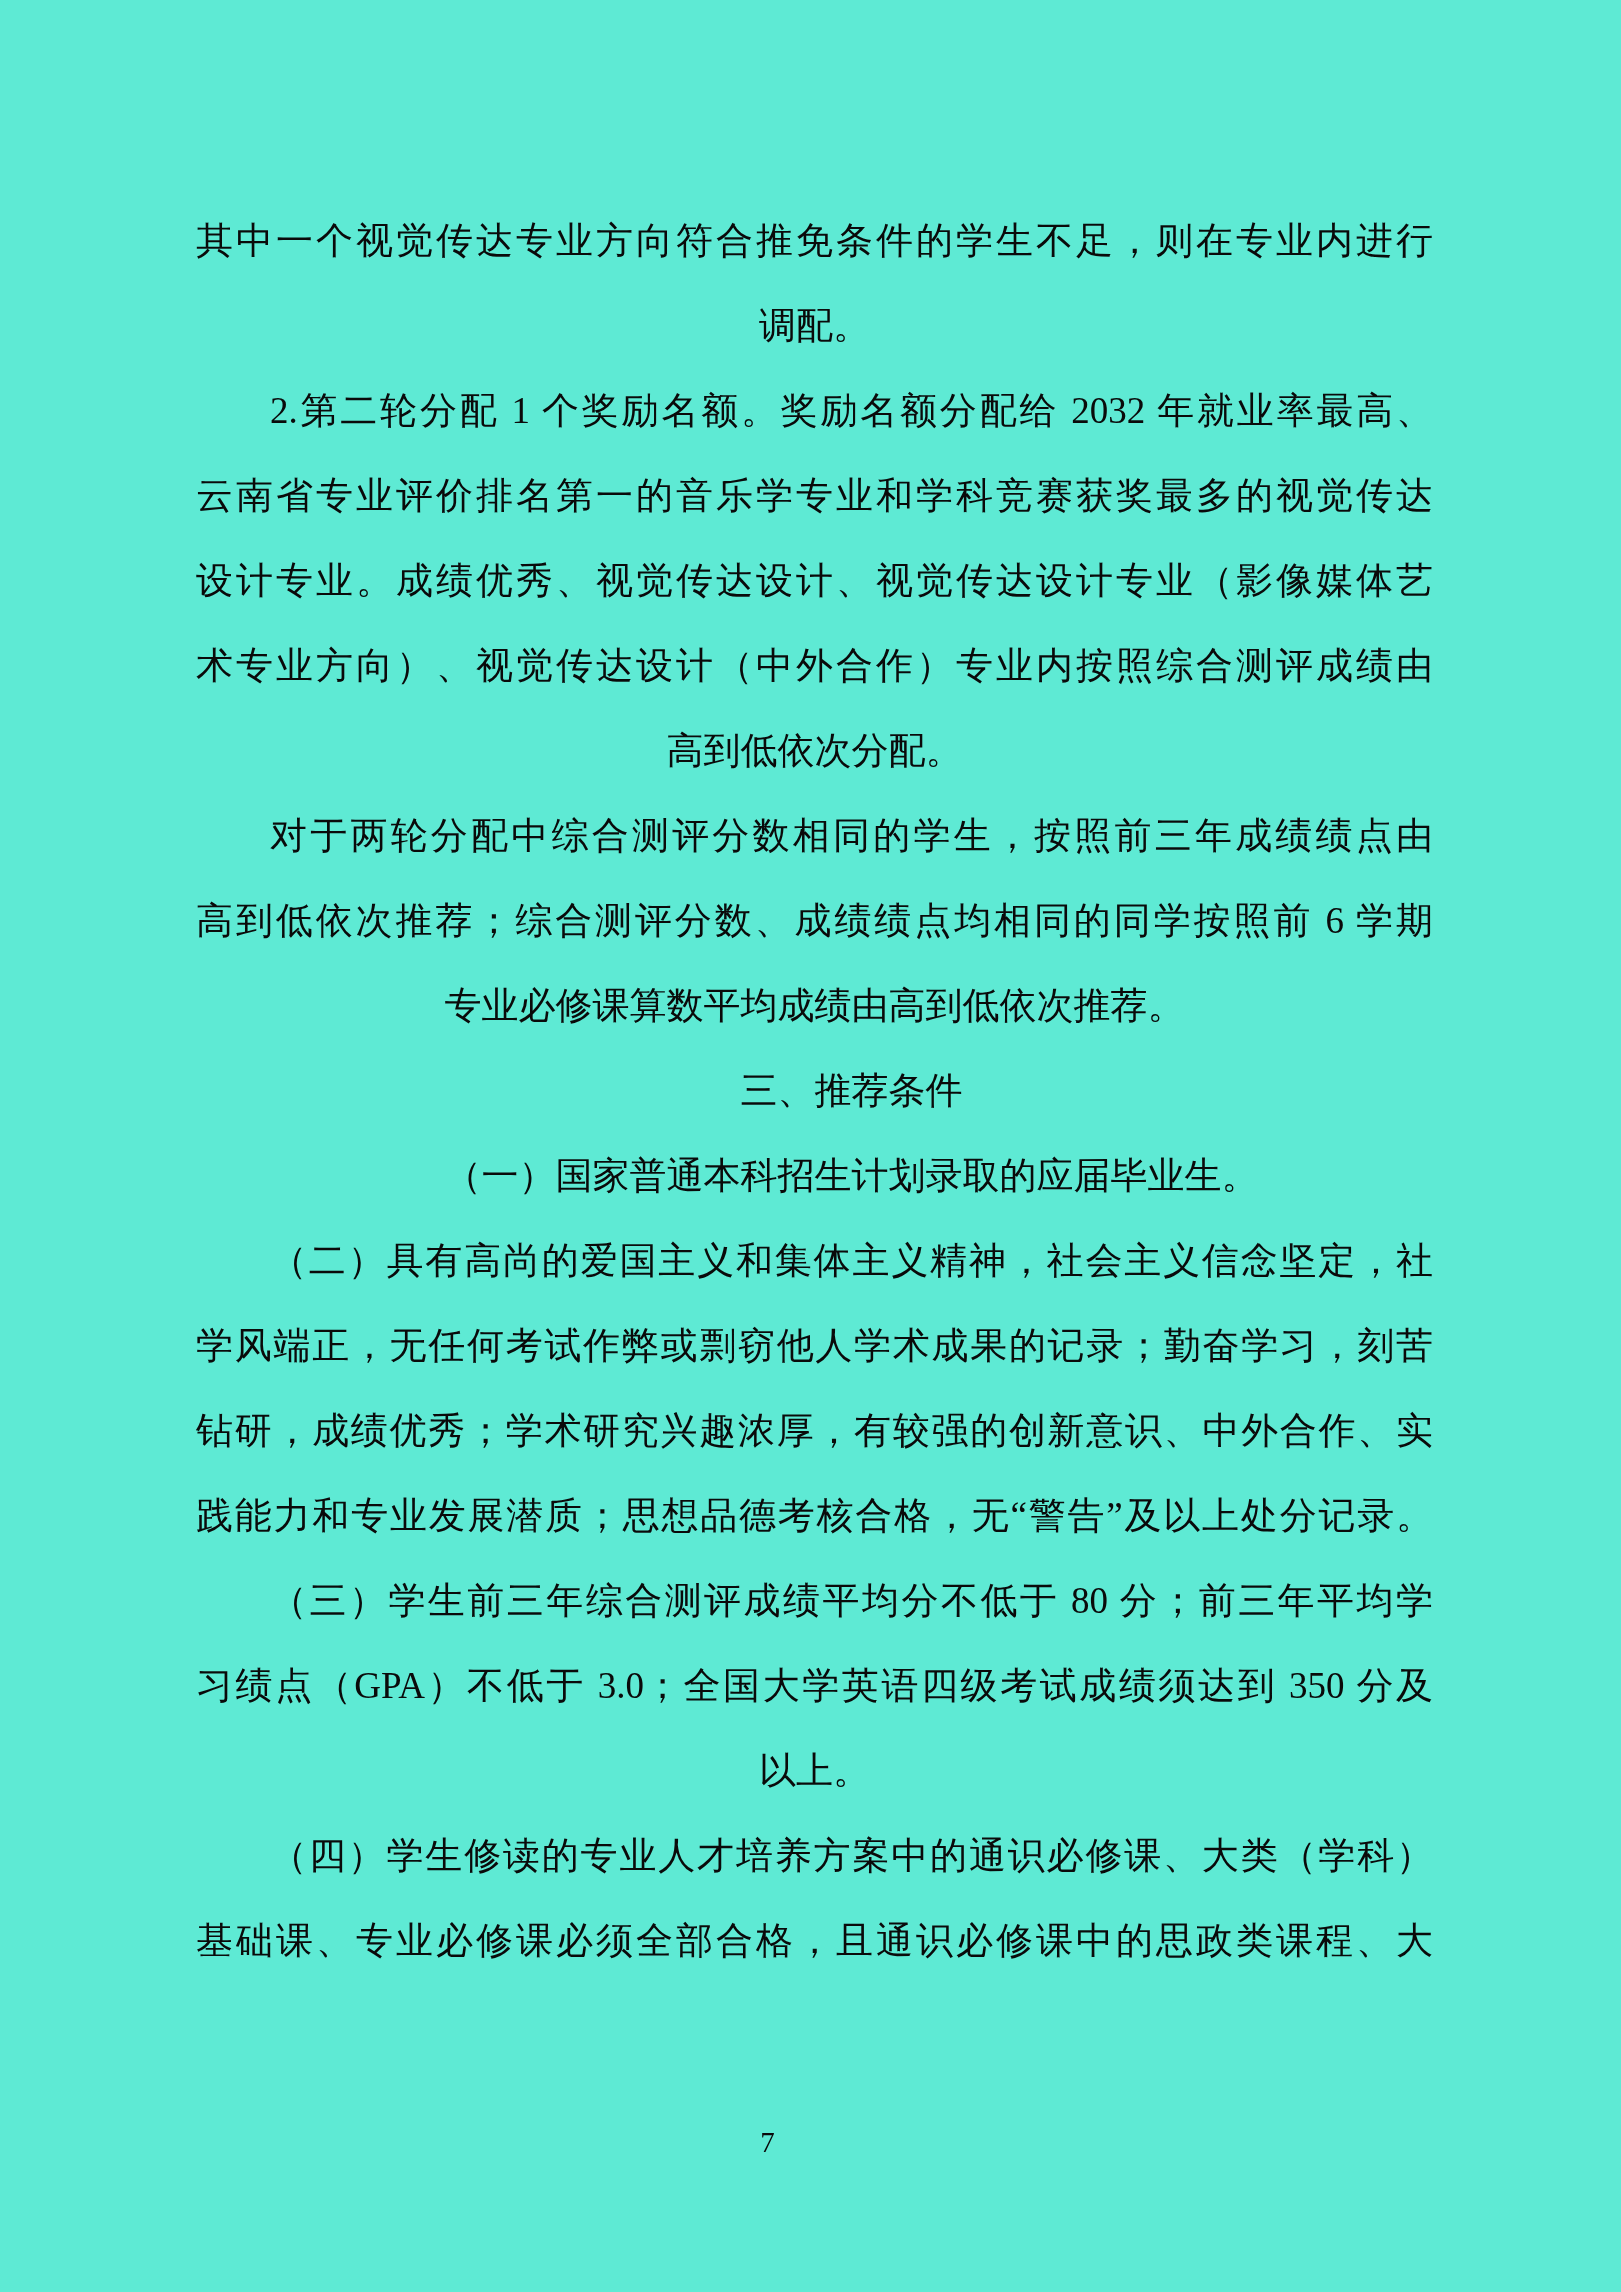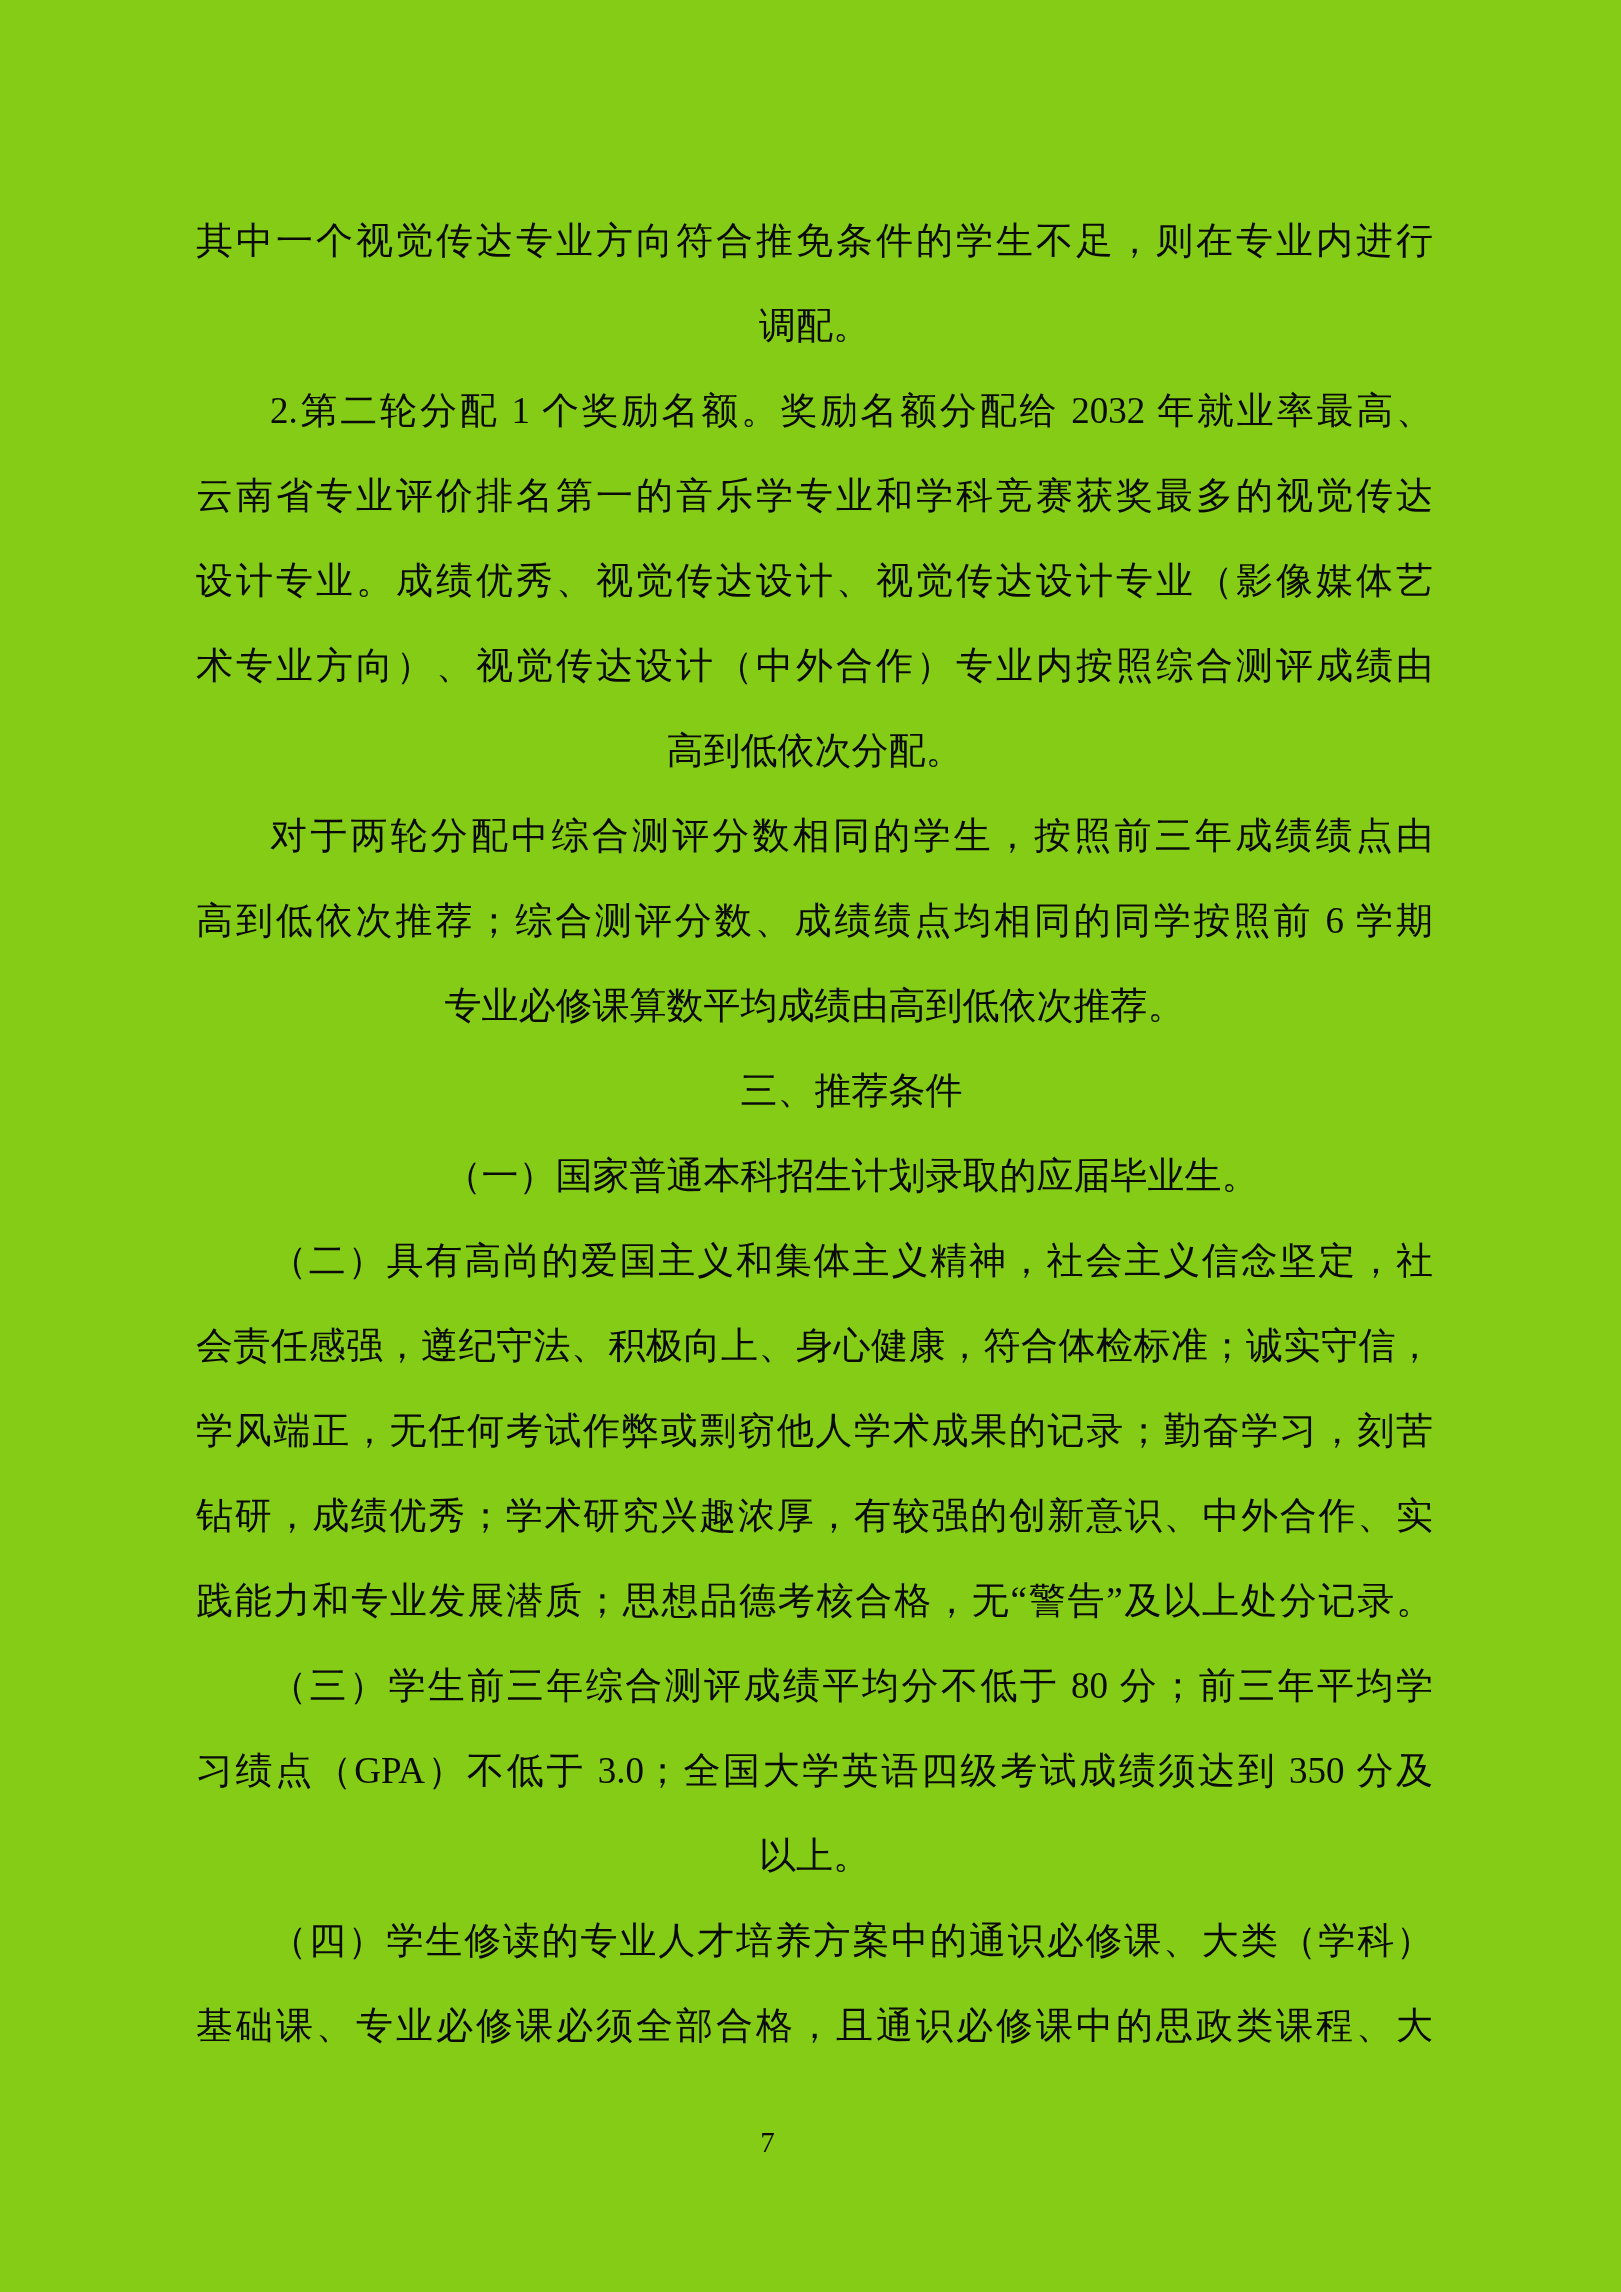--- a/index.html
+++ b/index.html
@@ -4,21 +4,21 @@
 <style>
   html, body {
     margin: 0;
     padding: 0;
     background: #ffffff;
   }
   .page {
     position: relative;
     width: 1621px;
     height: 2293px;
-    background: #84cc16;
+    background: #5eead4;
     color: #0a0a0a;
     font-family: "Liberation Serif", "DejaVu Serif", serif;
     overflow: hidden;
   }
   .text-block {
     position: absolute;
     left: 196px;
     top: 198px;
     width: 1237px;
   }
@@ -62,21 +62,20 @@
       <div class="line justify">云南省专业评价排名第一的音乐学专业和学科竞赛获奖最多的视觉传达</div>
       <div class="line justify">设计专业。成绩优秀、视觉传达设计、视觉传达设计专业（影像媒体艺</div>
       <div class="line justify">术专业方向）、视觉传达设计（中外合作）专业内按照综合测评成绩由</div>
       <div class="line">高到低依次分配。</div>
       <div class="line justify indent">对于两轮分配中综合测评分数相同的学生，按照前三年成绩绩点由</div>
       <div class="line justify">高到低依次推荐；综合测评分数、成绩绩点均相同的同学按照前 6 学期</div>
       <div class="line">专业必修课算数平均成绩由高到低依次推荐。</div>
       <div class="line indent bold">三、推荐条件</div>
       <div class="line indent">（一）国家普通本科招生计划录取的应届毕业生。</div>
       <div class="line justify indent">（二）具有高尚的爱国主义和集体主义精神，社会主义信念坚定，社</div>
-      <div class="line justify">会责任感强，遵纪守法、积极向上、身心健康，符合体检标准；诚实守信，</div>
       <div class="line justify">学风端正，无任何考试作弊或剽窃他人学术成果的记录；勤奋学习，刻苦</div>
       <div class="line justify">钻研，成绩优秀；学术研究兴趣浓厚，有较强的创新意识、中外合作、实</div>
       <div class="line justify">践能力和专业发展潜质；思想品德考核合格，无“警告”及以上处分记录。</div>
       <div class="line justify indent">（三）学生前三年综合测评成绩平均分不低于 80 分；前三年平均学</div>
       <div class="line justify">习绩点（GPA）不低于 3.0；全国大学英语四级考试成绩须达到 350 分及</div>
       <div class="line">以上。</div>
       <div class="line justify indent">（四）学生修读的专业人才培养方案中的通识必修课、大类（学科）</div>
       <div class="line justify">基础课、专业必修课必须全部合格，且通识必修课中的思政类课程、大</div>
     </div>
   <div class="page-number">7</div>

